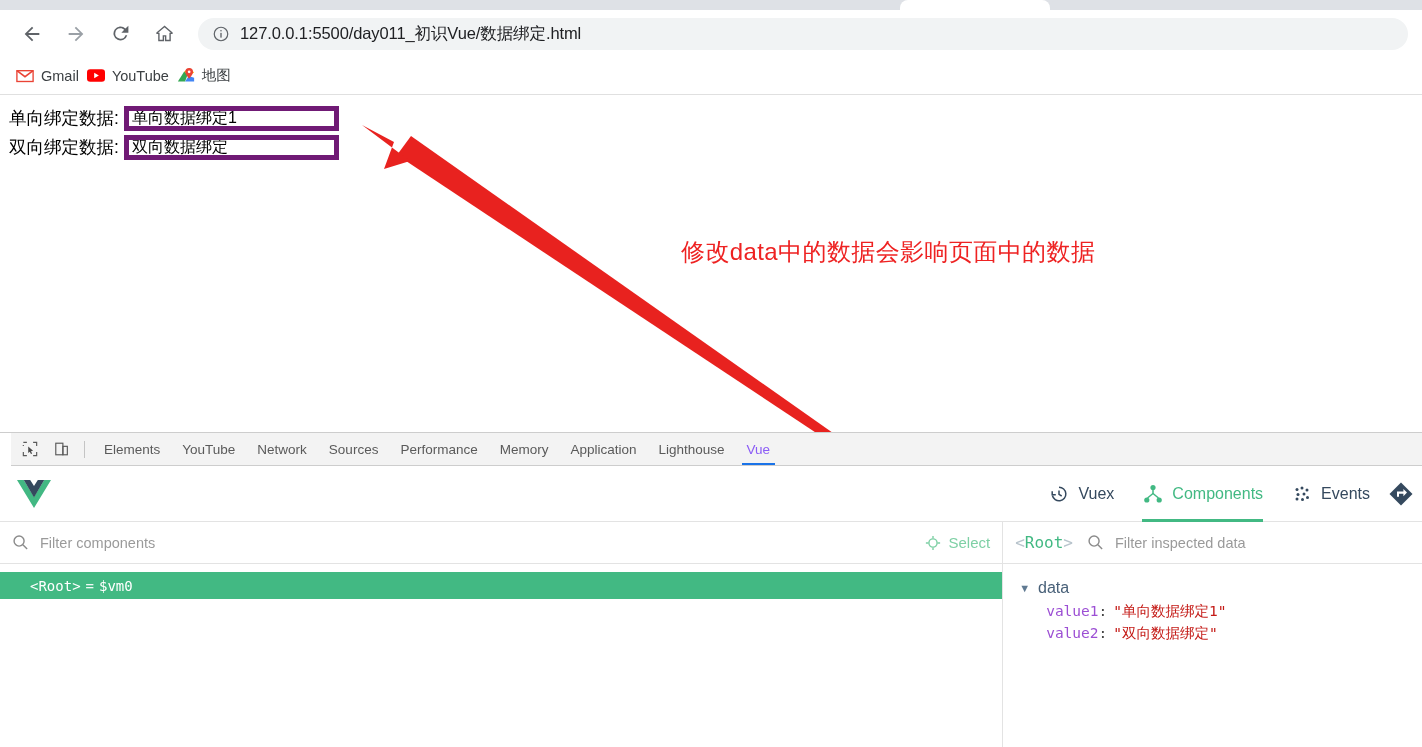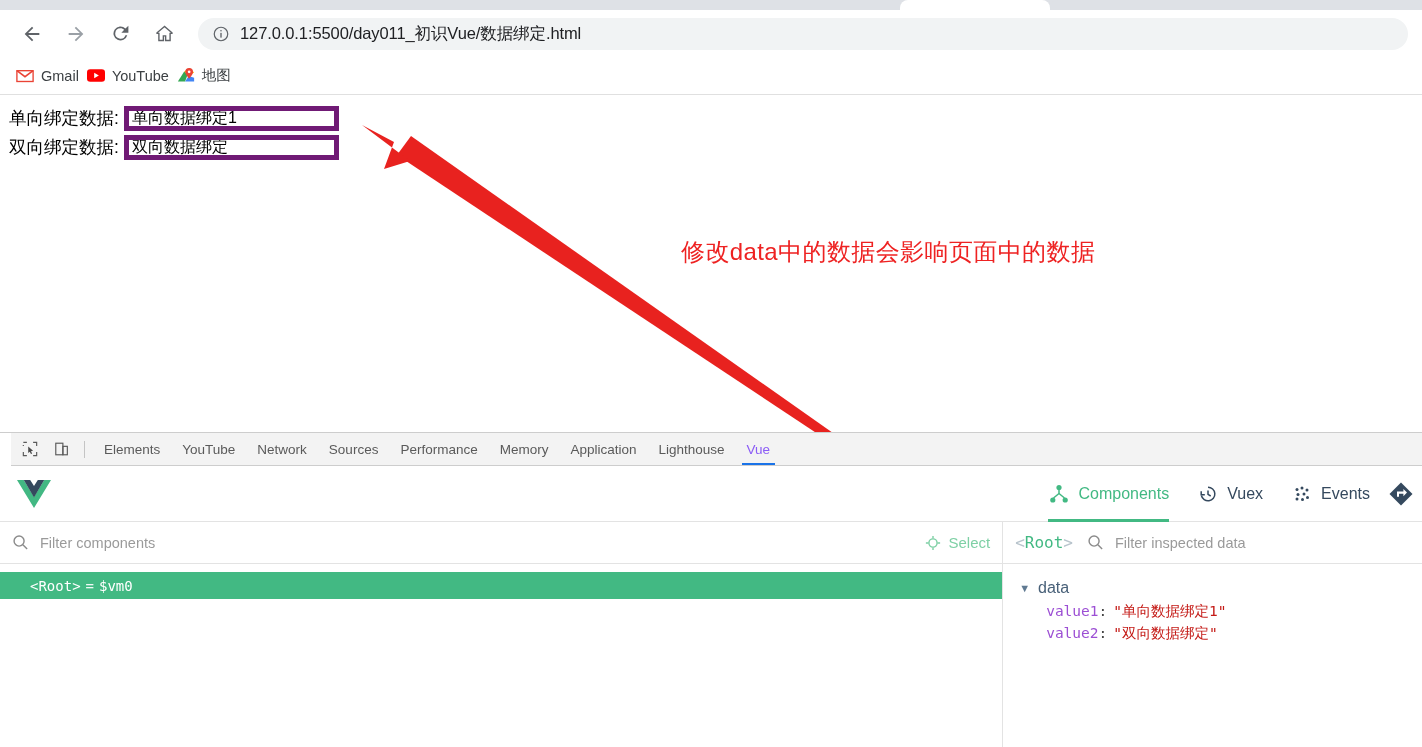--- a/index.html
+++ b/index.html
@@ -299,40 +299,40 @@
     </div>
 
     <div class="vue-panel">
 
       <div class="vue-header">
         <svg class="vue-logo" viewBox="0 0 40 35">
           <path d="M32 1h8L20 34 0 1h8l12 20z" fill="#42b883"></path>
           <path d="M24.5 1h7.5L20 21.5 8 1h7.5L20 8z" fill="#35495e"></path>
         </svg>
         <div class="vue-tabs">
+          <div class="vue-tab">
+            <span class="vue-tab-ico">
+              <svg width="20" height="20" viewBox="0 0 20 20">
+                <path d="M10 3.2a6.8 6.8 0 1 1-6.6 8.3" fill="none" stroke="#35495e" stroke-width="1.5"></path>
+                <path d="M3.2 7.2v3.6h3.6" fill="none" stroke="#35495e" stroke-width="1.5"></path>
+                <path d="M10 6.6v3.8l2.7 1.6" fill="none" stroke="#35495e" stroke-width="1.5"></path>
+              </svg>
+            </span>
+            <span>Vuex</span>
+          </div>
           <div class="vue-tab active">
             <span class="vue-tab-ico">
               <svg width="20" height="20" viewBox="0 0 20 20">
                 <circle cx="10" cy="3.5" r="2.6" fill="#42b983"></circle>
                 <circle cx="3.8" cy="16" r="2.6" fill="#42b983"></circle>
                 <circle cx="16.2" cy="16" r="2.6" fill="#42b983"></circle>
                 <path d="M10 5.5v4M10 9.5 4.5 14M10 9.5 15.5 14" stroke="#42b983" stroke-width="1.5" fill="none"></path>
               </svg>
             </span>
             <span>Components</span>
-          </div>
-          <div class="vue-tab">
-            <span class="vue-tab-ico">
-              <svg width="20" height="20" viewBox="0 0 20 20">
-                <path d="M10 3.2a6.8 6.8 0 1 1-6.6 8.3" fill="none" stroke="#35495e" stroke-width="1.5"></path>
-                <path d="M3.2 7.2v3.6h3.6" fill="none" stroke="#35495e" stroke-width="1.5"></path>
-                <path d="M10 6.6v3.8l2.7 1.6" fill="none" stroke="#35495e" stroke-width="1.5"></path>
-              </svg>
-            </span>
-            <span>Vuex</span>
           </div>
           <div class="vue-tab">
             <span class="vue-tab-ico">
               <svg width="20" height="20" viewBox="0 0 20 20">
                 <circle cx="5" cy="5.5" r="1.5" fill="#35495e"></circle>
                 <circle cx="10" cy="4" r="1.5" fill="#35495e"></circle>
                 <circle cx="15" cy="6" r="1.5" fill="#35495e"></circle>
                 <circle cx="6" cy="10.5" r="1.5" fill="#35495e"></circle>
                 <circle cx="12" cy="10" r="1.5" fill="#35495e"></circle>
                 <circle cx="5" cy="15" r="1.5" fill="#35495e"></circle>

